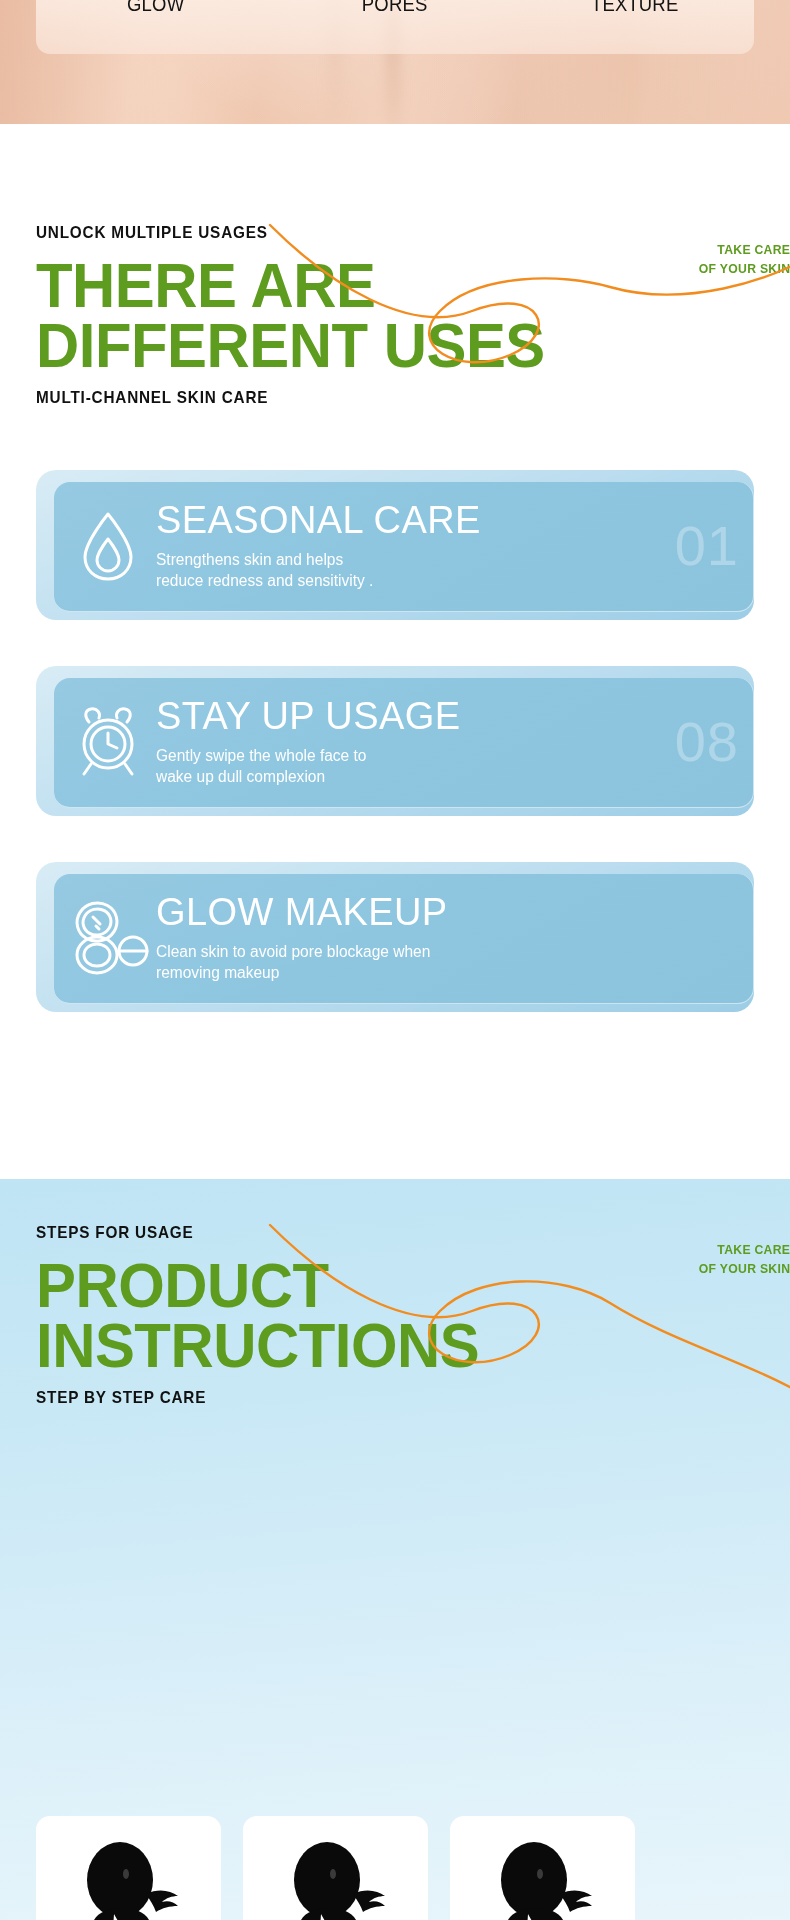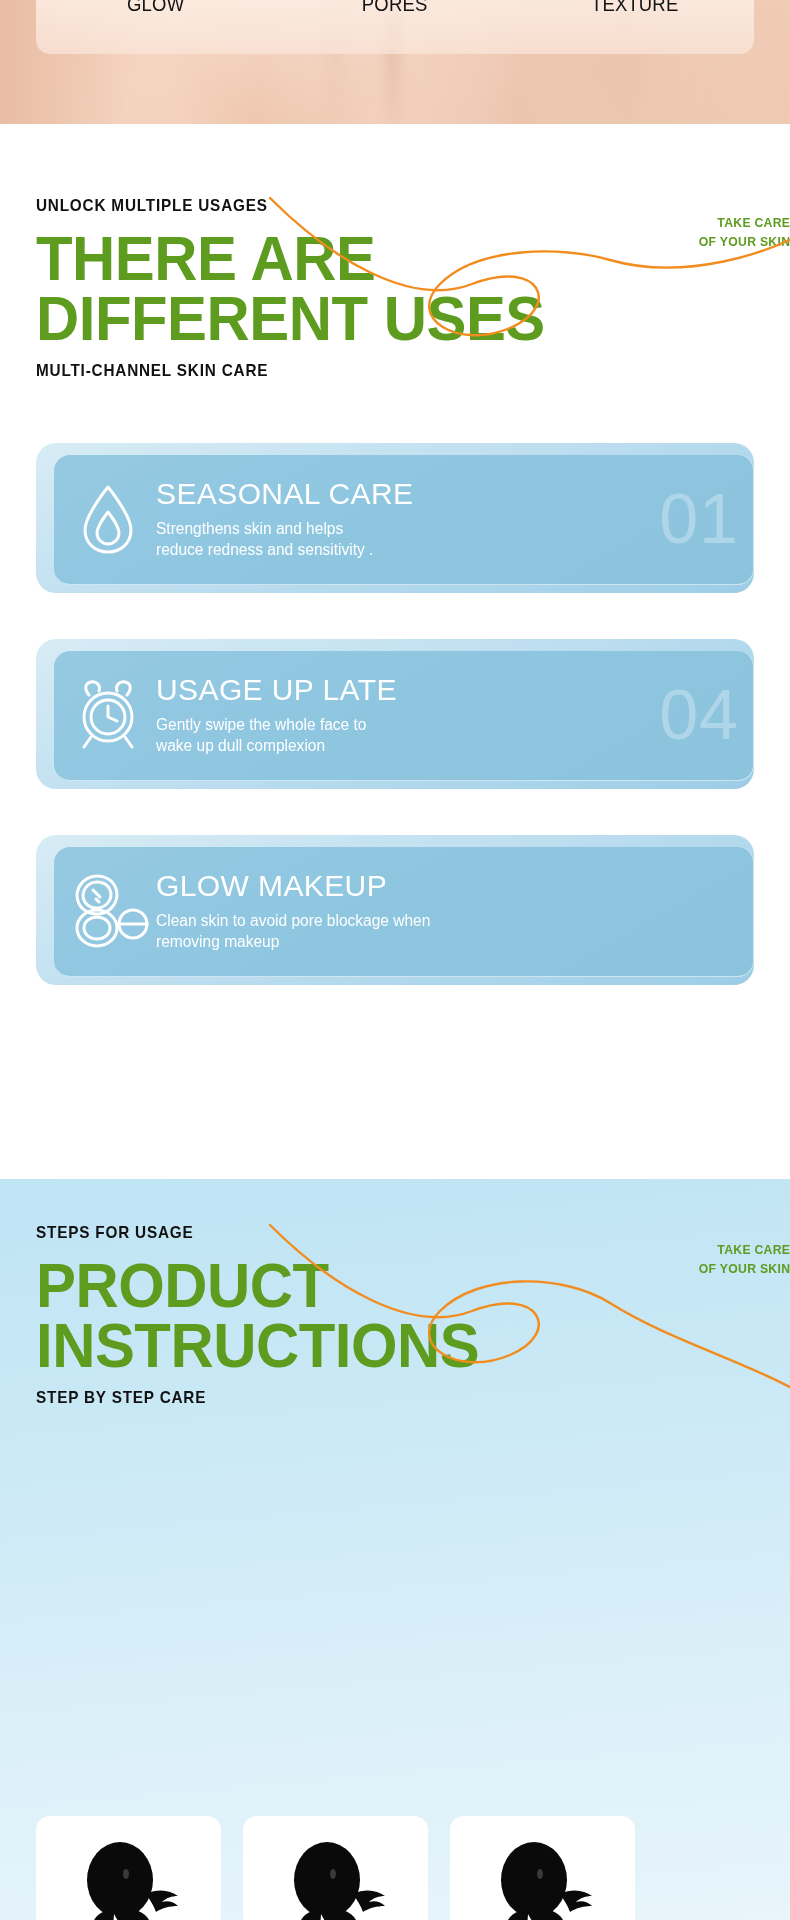--- a/index.html
+++ b/index.html
@@ -86,21 +86,21 @@
   .take-care {
     position:absolute; right:0; top:18px;
     text-align:right;
     font-size:13px; font-weight:700; color:#5d9c1e;
     line-height:1.45; letter-spacing:.3px;
     transform:scaleX(.94); transform-origin:right center;
   }
   .squiggle { position:absolute; pointer-events:none; }
 
   
-  .uses-section { position:relative; padding-top:72px; background:#fff; height:1055px; }
+  .uses-section { position:relative; padding-top:99px; background:#fff; height:1055px; }
   .cards { margin-top:62px; }
 
   .ucard {
     position:relative;
     margin:0 36px 46px 36px;
     height:150px;
   }
   .ucard .shell {
     position:absolute; left:0; top:0;
     width:100%; height:100%;
@@ -113,34 +113,34 @@
     background:linear-gradient(150deg,#96c9e2 0%,#8ec6e0 45%,#8cc4de 100%);
     border-radius:16px;
     border-right:1px solid rgba(255,255,255,.55);
     border-bottom:1px solid rgba(255,255,255,.55);
     overflow:hidden;
     display:flex; align-items:center;
   }
   .ucard .num {
     position:absolute; right:14px; top:50%;
     transform:translateY(-50%);
-    font-size:70px; font-weight:400;
+    font-size:56px; font-weight:400;
     color:rgba(255,255,255,.30);
     letter-spacing:1px;
     line-height:1;
     font-family:"Liberation Sans", sans-serif;
   }
   .ucard .icon {
     width:96px; flex:0 0 96px;
     display:flex; align-items:center; justify-content:center;
     margin-left:6px;
   }
   .ucard .txt { position:relative; z-index:2; }
   .ucard .ctitle {
-    font-size:30px; font-weight:400; color:#fff;
+    font-size:38px; font-weight:400; color:#fff;
     letter-spacing:.4px; line-height:1.05;
     white-space:nowrap;
   }
   .ucard .cdesc {
     margin-top:8px;
     font-size:16px; line-height:1.35;
     color:#fff; font-weight:400;
     transform:scaleX(.97); transform-origin:left center;
   }
   .ucard .cdesc span { display:block; white-space:nowrap; }
@@ -230,34 +230,34 @@
             <span>Strengthens skin and helps</span>
             <span>reduce redness and sensitivity .</span>
           </div>
         </div>
       </div>
     </div>
 
     <div class="ucard">
       <div class="shell"></div>
       <div class="panel">
-        <div class="num">04</div>
+        <div class="num">08</div>
         <div class="icon">
           <svg width="72" height="74" viewBox="0 0 72 74" fill="none" stroke="#fff" stroke-width="3" stroke-linecap="round" stroke-linejoin="round">
             <circle cx="36" cy="39" r="24" fill="none"></circle>
             <circle cx="36" cy="39" r="17" fill="none"></circle>
             <path d="M36 28 L36 39 L45 43"></path>
             <path d="M17 17 C 12 11, 13 5, 19 4 C 25 3, 29 8, 27 13"></path>
             <path d="M55 17 C 60 11, 59 5, 53 4 C 47 3, 43 8, 45 13"></path>
             <path d="M19 59 L12 69"></path>
             <path d="M53 59 L60 69"></path>
           </svg>
         </div>
         <div class="txt">
-          <div class="ctitle">USAGE UP LATE</div>
+          <div class="ctitle">STAY UP USAGE</div>
           <div class="cdesc">
             <span>Gently swipe the whole face to</span>
             <span>wake up dull complexion</span>
           </div>
         </div>
       </div>
     </div>
 
     <div class="ucard">
       <div class="shell"></div>

